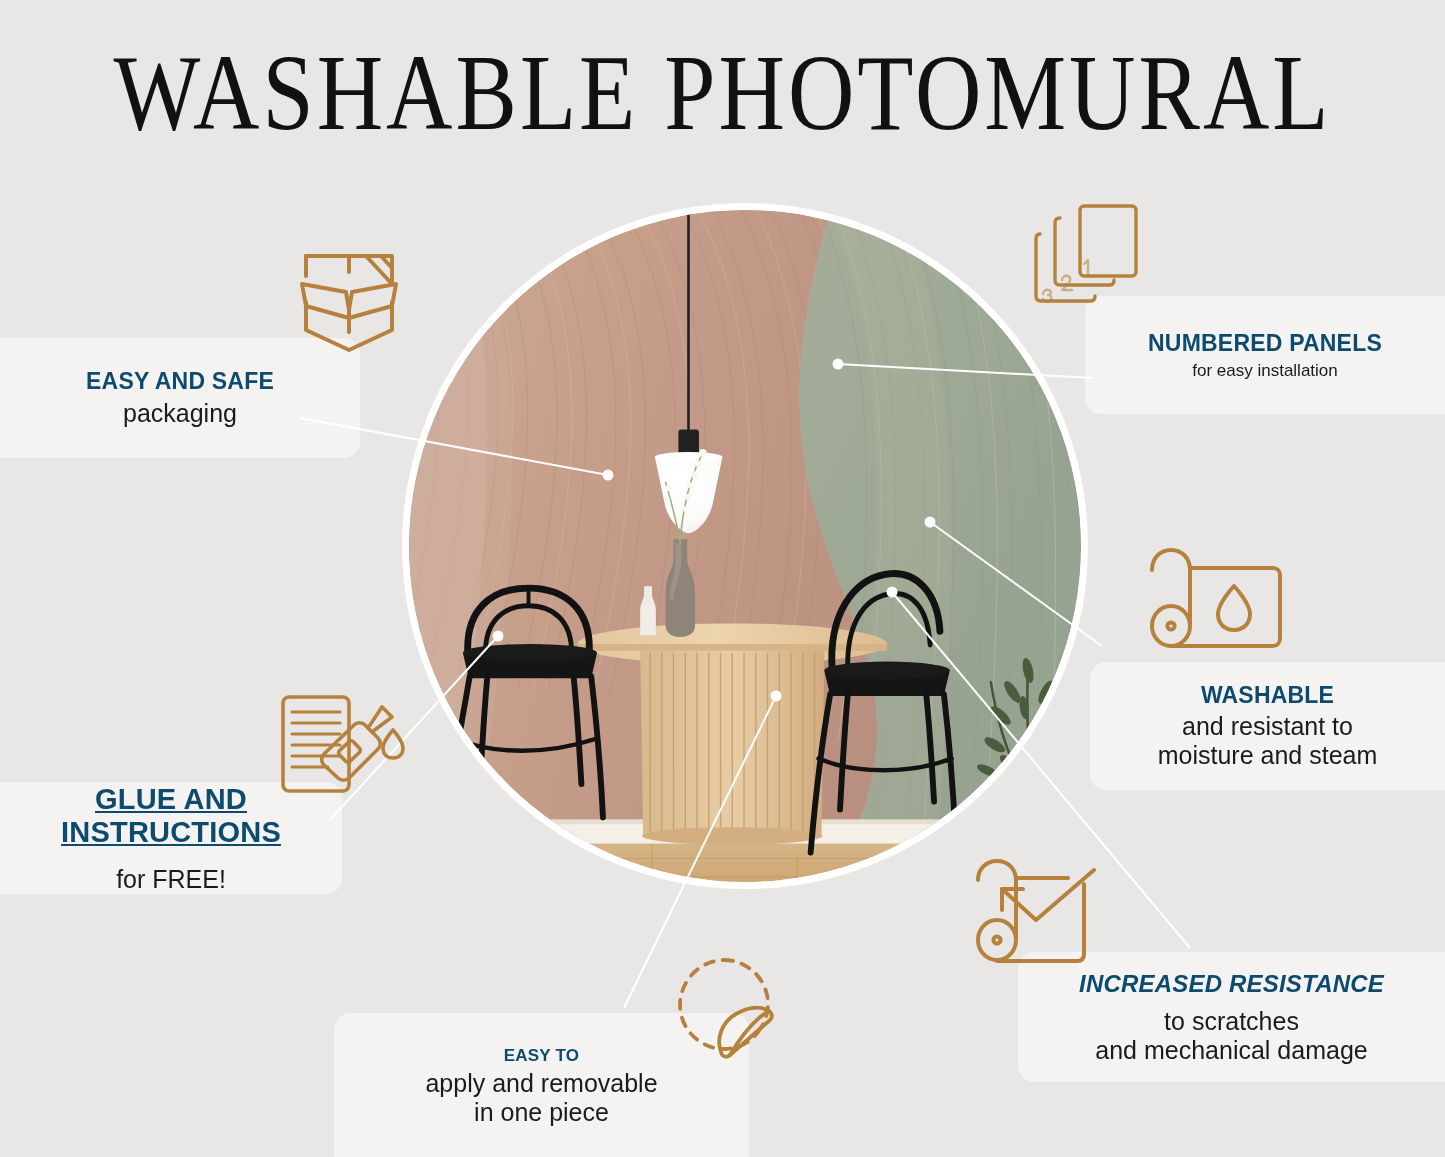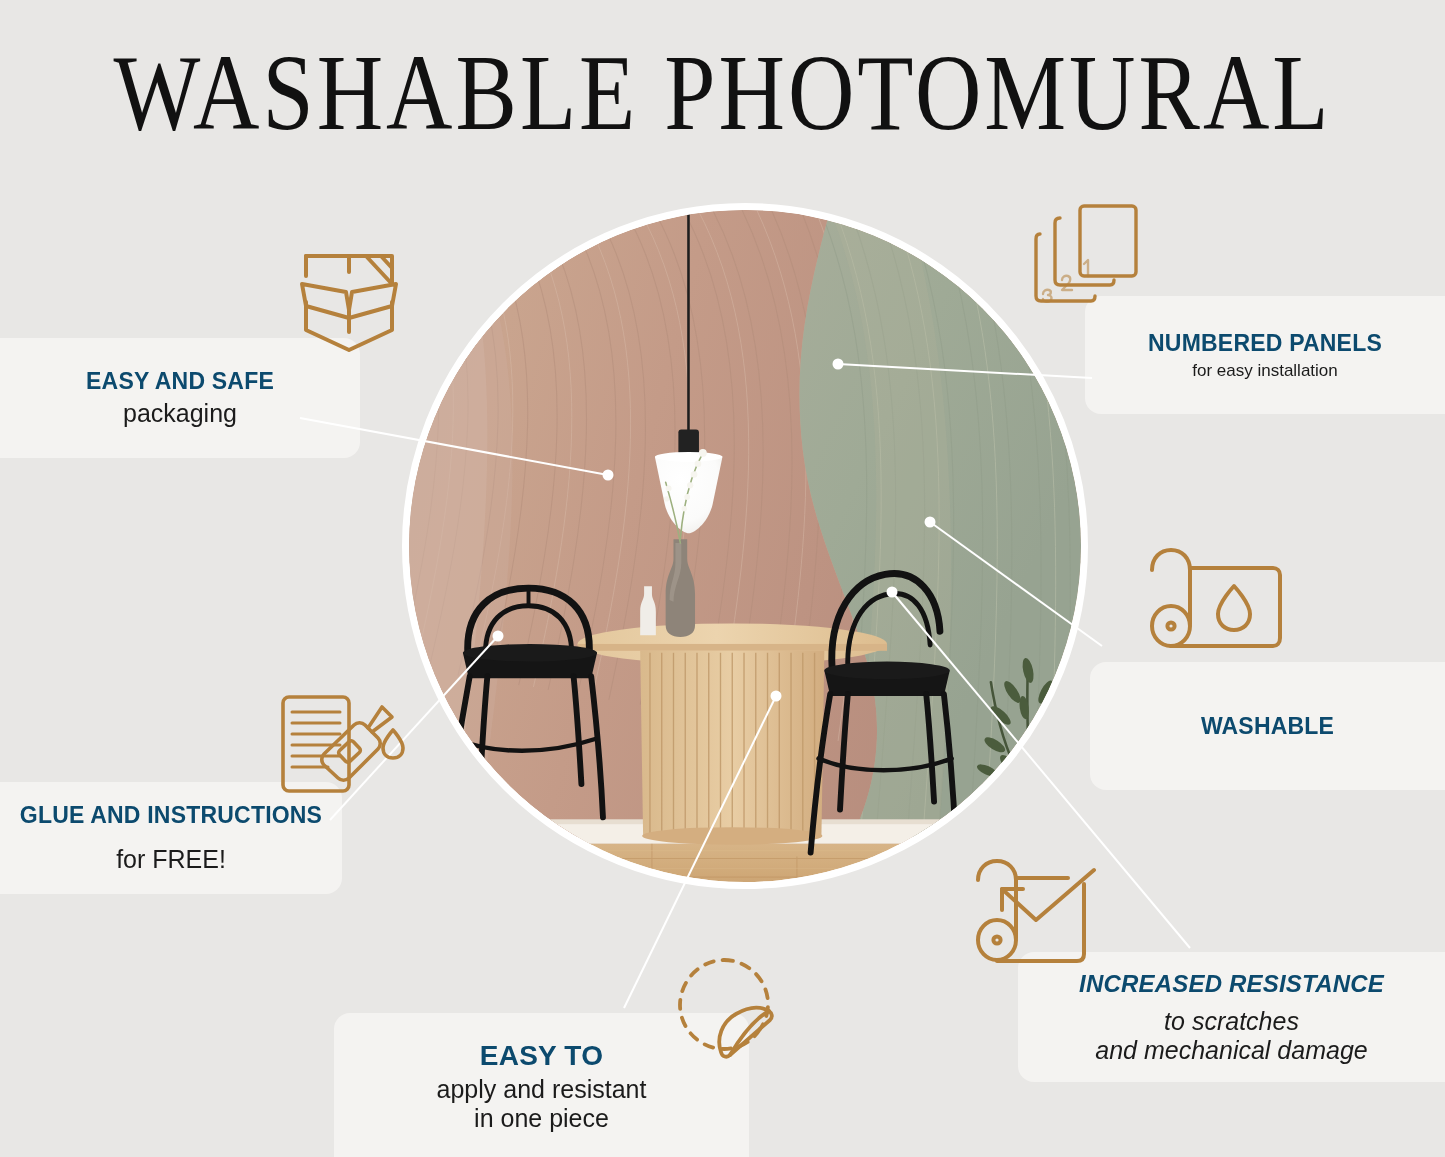--- a/index.html
+++ b/index.html
@@ -109,37 +109,37 @@
     text-align: center; padding-right: 40px;
   }
   #panel-washable .head { font-size: 23px; }
   #panel-washable .sub  { font-size: 25px; line-height: 1.16; margin-top: 3px; }
 
   #panel-glue {
     left: -40px; top: 782px; width: 382px; height: 112px;
     border-radius: 0 16px 16px 0;
     text-align: center; padding-left: 40px;
   }
-  #panel-glue .head { font-size: 23px; }
+  #panel-glue .head { font-size: 29px; text-decoration: underline; }
   #panel-glue .sub  { font-size: 25px; margin-top: 16px; }
 
   #panel-resistance {
     left: 1018px; top: 952px; width: 467px; height: 130px;
     border-radius: 16px 0 0 16px;
     text-align: center; padding-right: 40px;
   }
   #panel-resistance .head { font-size: 24px; font-style: italic; }
-  #panel-resistance .sub  { font-size: 25px; line-height: 1.16; margin-top: 9px; font-style: italic; }
+  #panel-resistance .sub  { font-size: 25px; line-height: 1.16; margin-top: 9px; }
 
   #panel-easy {
     left: 334px; top: 1013px; width: 415px; height: 146px;
     border-radius: 16px 16px 0 0;
     text-align: center;
   }
-  #panel-easy .head { font-size: 28px; }
+  #panel-easy .head { font-size: 17px; }
   #panel-easy .sub  { font-size: 25px; line-height: 1.16; margin-top: 3px; }
 
   
   .icon {
     position: absolute;
     z-index: 7;
   }
   .icon svg { display: block; }
 
   #icon-box        { left: 288px;  top: 232px; }
@@ -415,39 +415,43 @@
     <div class="sub">packaging</div>
   </div>
 
   <div class="panel" id="panel-numbered">
     <div class="head">NUMBERED PANELS</div>
     <div class="sub">for easy installation</div>
   </div>
 
   <div class="panel" id="panel-washable">
     <div class="head">WASHABLE</div>
+    <div class="sub">
+      <span>and resistant to</span>
+      <span>moisture and steam</span>
+    </div>
   </div>
 
   <div class="panel" id="panel-glue">
     <div class="head">GLUE AND INSTRUCTIONS</div>
     <div class="sub">for FREE!</div>
   </div>
 
   <div class="panel" id="panel-resistance">
     <div class="head">INCREASED RESISTANCE</div>
     <div class="sub">
       <span>to scratches</span>
       <span>and mechanical damage</span>
     </div>
   </div>
 
   <div class="panel" id="panel-easy">
     <div class="head">EASY TO</div>
     <div class="sub">
-      <span>apply and resistant</span>
+      <span>apply and removable</span>
       <span>in one piece</span>
     </div>
   </div>
 
   <div class="icon" id="icon-box">
     <svg width="122" height="122" viewBox="0 0 122 122" fill="none" stroke="#b5813c" stroke-width="4" stroke-linejoin="round" stroke-linecap="round">
       <path d="M18,24 H104 V52"></path>
       <path d="M18,24 V44"></path>
       <path d="M18,70 V98 L61,118 L104,98 V70"></path>
       <path d="M61,24 V40"></path>

